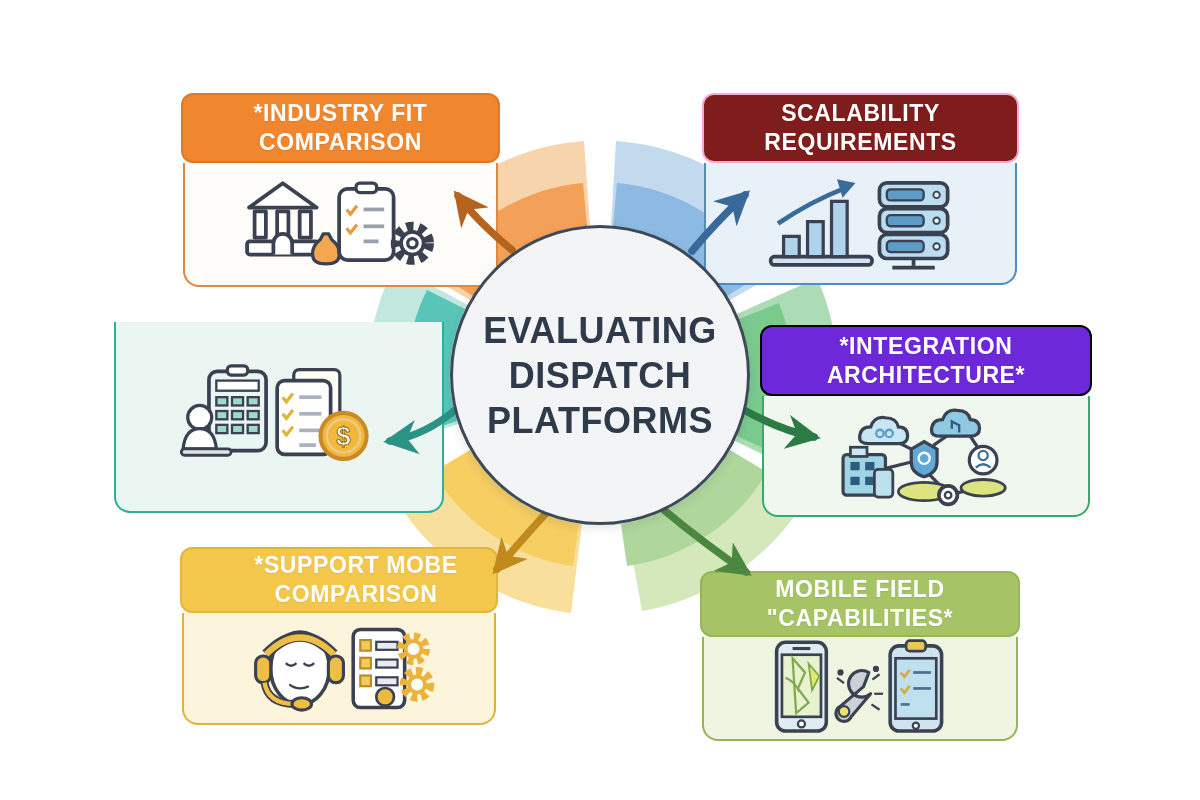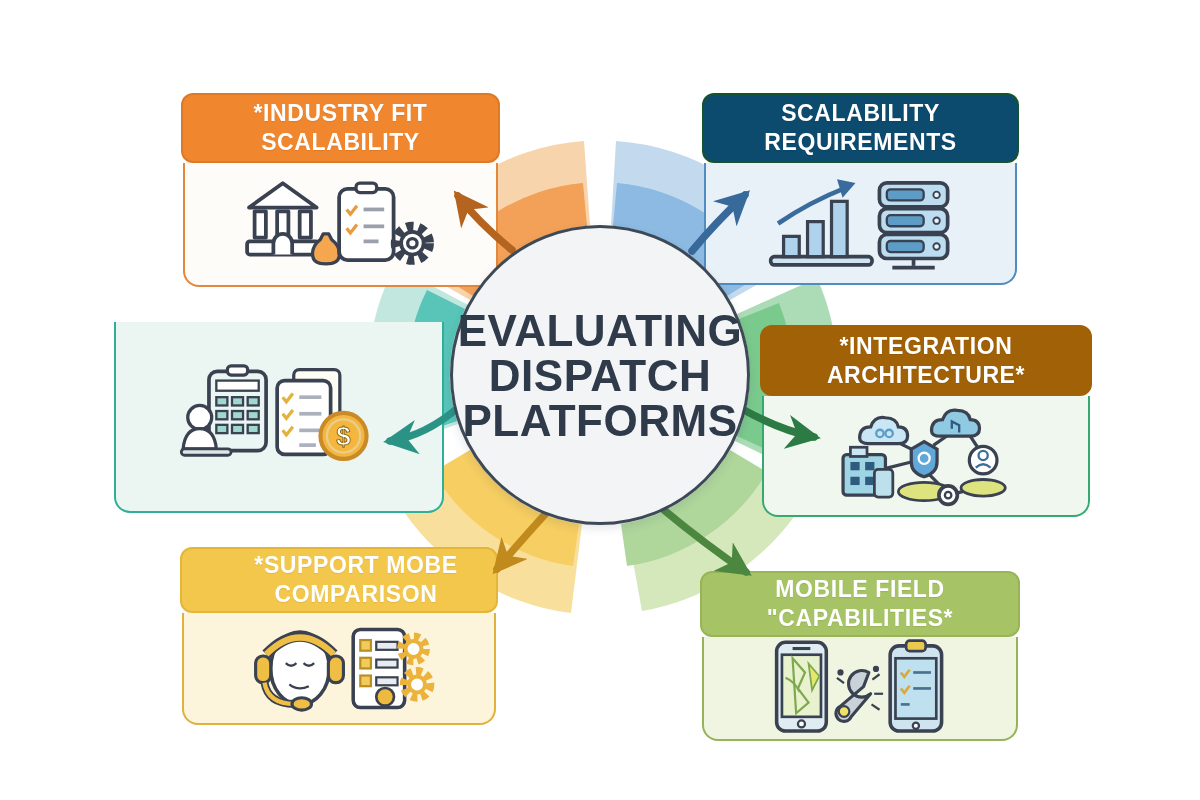--- a/index.html
+++ b/index.html
@@ -13,30 +13,30 @@
       color:#ffffff;font-weight:bold;font-size:23px;line-height:29px;letter-spacing:.6px;
       white-space:pre-line;border-radius:12px;padding:4px 10px;box-sizing:border-box;
       text-shadow:0 1px 1px rgba(0,0,0,0.08);}
   .card-body{flex:1;display:flex;align-items:center;justify-content:center;
       border-radius:0 0 16px 16px;border:2px solid;border-top:none;box-sizing:border-box;
       margin:0 2px;}
   .center-circle{position:absolute;z-index:4;left:450px;top:225px;width:300px;height:300px;
       border-radius:50%;background:#F2F4F5;border:3px solid #3D4956;box-sizing:border-box;
       display:flex;align-items:center;justify-content:center;text-align:center;
       box-shadow:0 4px 10px rgba(40,60,80,0.12);}
-  .center-title{font-weight:bold;font-size:44px;line-height:45px;letter-spacing:.5px;
+  .center-title{font-weight:bold;font-size:36px;line-height:45px;letter-spacing:.5px;
       color:#2F3A4A;white-space:pre-line;}
   
   .c-orange .card-header{background:#F0862E;border:2px solid #DD7A28;}
   .c-orange .card-body{background:#FEFCF8;border-color:#E2873B;}
-  .c-blue   .card-header{background:#0c4a6e;border:2px solid #14532d;}
+  .c-blue   .card-header{background:#7f1d1d;border:2px solid #f9a8d4;}
   .c-blue   .card-body{background:#E9F1F8;border-color:#4F8CC0;}
   .c-teal   .card-header{background:#2FAE9A;border:2px solid #27A08D;}
   .c-teal   .card-body{background:#EBF5F1;border-color:#2FAE9A;}
-  .c-green  .card-header{background:#a16207;border:2px solid #a16207;}
+  .c-green  .card-header{background:#6d28d9;border:2px solid #000000;}
   .c-green  .card-body{background:#EFF7EE;border-color:#35A96F;}
   .c-yellow .card-header{background:#F3C74B;border:2px solid #E3B63A;padding-left:44px;}
   .c-yellow .card-body{background:#FCF5DC;border-color:#E0B13C;}
   .c-olive  .card-header{background:#A6C365;border:2px solid #97B457;}
   .c-olive  .card-body{background:#EFF5E1;border-color:#96B25A;}
 </style>
 </head>
 <body>
 
 <div class="stage">
@@ -53,21 +53,21 @@
     <path d="M436,273 A193,193 0 0 1 583,183 L587,226 A150,150 0 0 0 473,296 Z" fill="#F3A158"></path>
     <path d="M617,183 A193,193 0 0 1 764,273 L727,296 A150,150 0 0 0 613,226 Z" fill="#8CBAE2"></path>
     <path d="M416,435 A193,193 0 0 1 427,290 L465,309 A150,150 0 0 0 457,421 Z" fill="#58C5B8"></path>
     <path d="M779,303 A193,193 0 0 1 776,454 L737,436 A150,150 0 0 0 739,319 Z" fill="#7BCA8D"></path>
     <path d="M573,566 A193,193 0 0 1 433,472 L470,450 A150,150 0 0 0 579,524 Z" fill="#F7CE62"></path>
     <path d="M767,472 A193,193 0 0 1 627,566 L621,524 A150,150 0 0 0 730,450 Z" fill="#AFD79C"></path>
   </svg>
 
   <div class="card c-orange" style="left:181px;top:93px;width:319px;height:194px;">
     <div class="card-header" style="height:70px;">*INDUSTRY FIT
-SCALABILITY</div>
+COMPARISON</div>
     <div class="card-body">
       <svg width="212" height="108" viewBox="0 0 212 115">
         <g stroke="#3A4150" stroke-width="4" fill="#ffffff" stroke-linejoin="round">
           <path d="M8,40 L44,14 L80,40 Z"></path>
           <rect x="14" y="44" width="12" height="28"></rect>
           <rect x="38" y="44" width="12" height="28"></rect>
           <rect x="62" y="44" width="12" height="28"></rect>
           <rect x="6" y="76" width="76" height="14" rx="3"></rect>
           <path d="M34,90 v-12 a10,10 0 0 1 20,0 v12"></path>
         </g>

